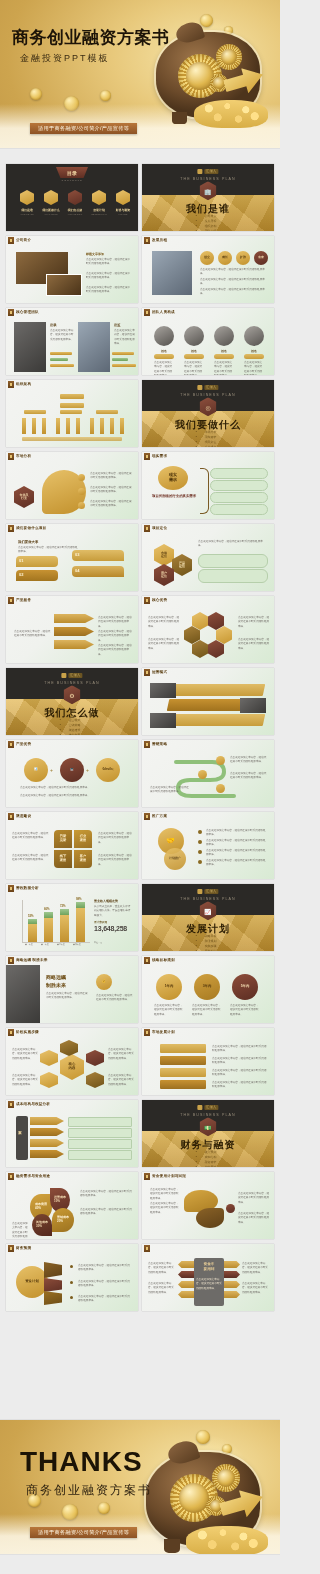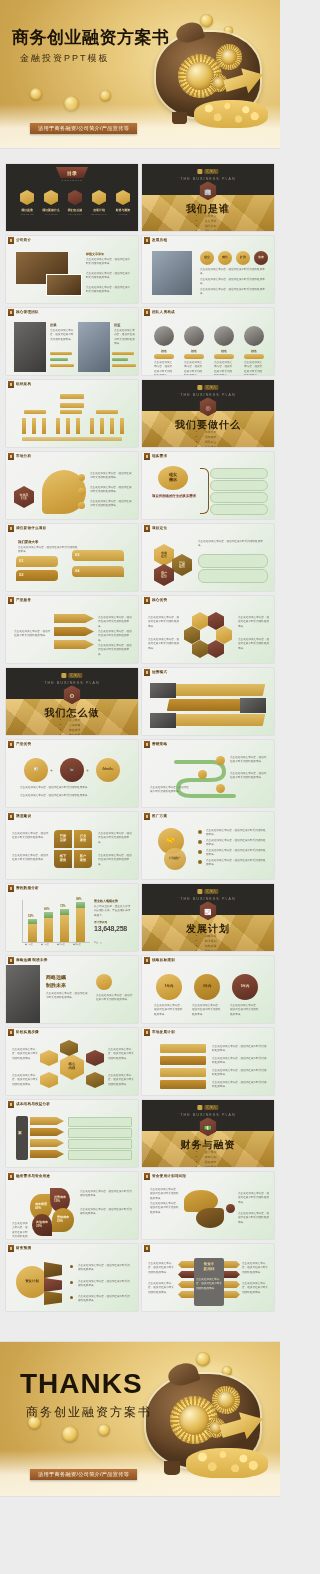--- a/index.html
+++ b/index.html
@@ -716,21 +716,21 @@
     <div class="arw" style="left:82px;top:17px;width:16px;height:7px;"></div>
     <div class="arw" style="left:82px;top:27px;width:16px;height:7px;background:linear-gradient(180deg,#8d4d3a,#5c2e23);"></div>
     <div class="arw" style="left:82px;top:37px;width:16px;height:7px;"></div>
     <div class="arw" style="left:82px;top:47px;width:16px;height:7px;"></div>
     <div class="tiny" style="left:6px;top:18px;width:28px;">点击此处添加文字内容，建议您在展示时采用微软雅黑字体。</div>
     <div class="tiny" style="left:6px;top:38px;width:28px;">点击此处添加文字内容，建议您在展示时采用微软雅黑字体。</div>
     <div class="tiny" style="left:100px;top:18px;width:28px;">点击此处添加文字内容，建议您在展示时采用微软雅黑字体。</div>
     <div class="tiny" style="left:100px;top:38px;width:28px;">点击此处添加文字内容，建议您在展示时采用微软雅黑字体。</div>
   </div>
 
-  <div class="slide full cover" style="top:1342px;height:154px;">
+  <div class="slide full cover" style="top:1420px;height:134px;">
     <div class="glow" style="left:172px;top:16px;width:76px;height:76px;"></div>
     <div class="pig" style="left:140px;top:20px;width:130px;height:124px;">
       <div class="pig-body" style="left:6px;top:12px;width:114px;height:94px;">
         <div class="pig-ear" style="left:22px;top:-10px;"></div>
         <div class="pig-leg" style="left:18px;"></div>
         <div class="pig-leg" style="left:50px;"></div>
         <div class="pig-leg" style="left:80px;"></div>
       </div>
       <div class="gear" style="left:30px;top:34px;width:48px;height:48px;"></div>
       <div class="gear" style="left:72px;top:24px;width:28px;height:28px;"></div>

